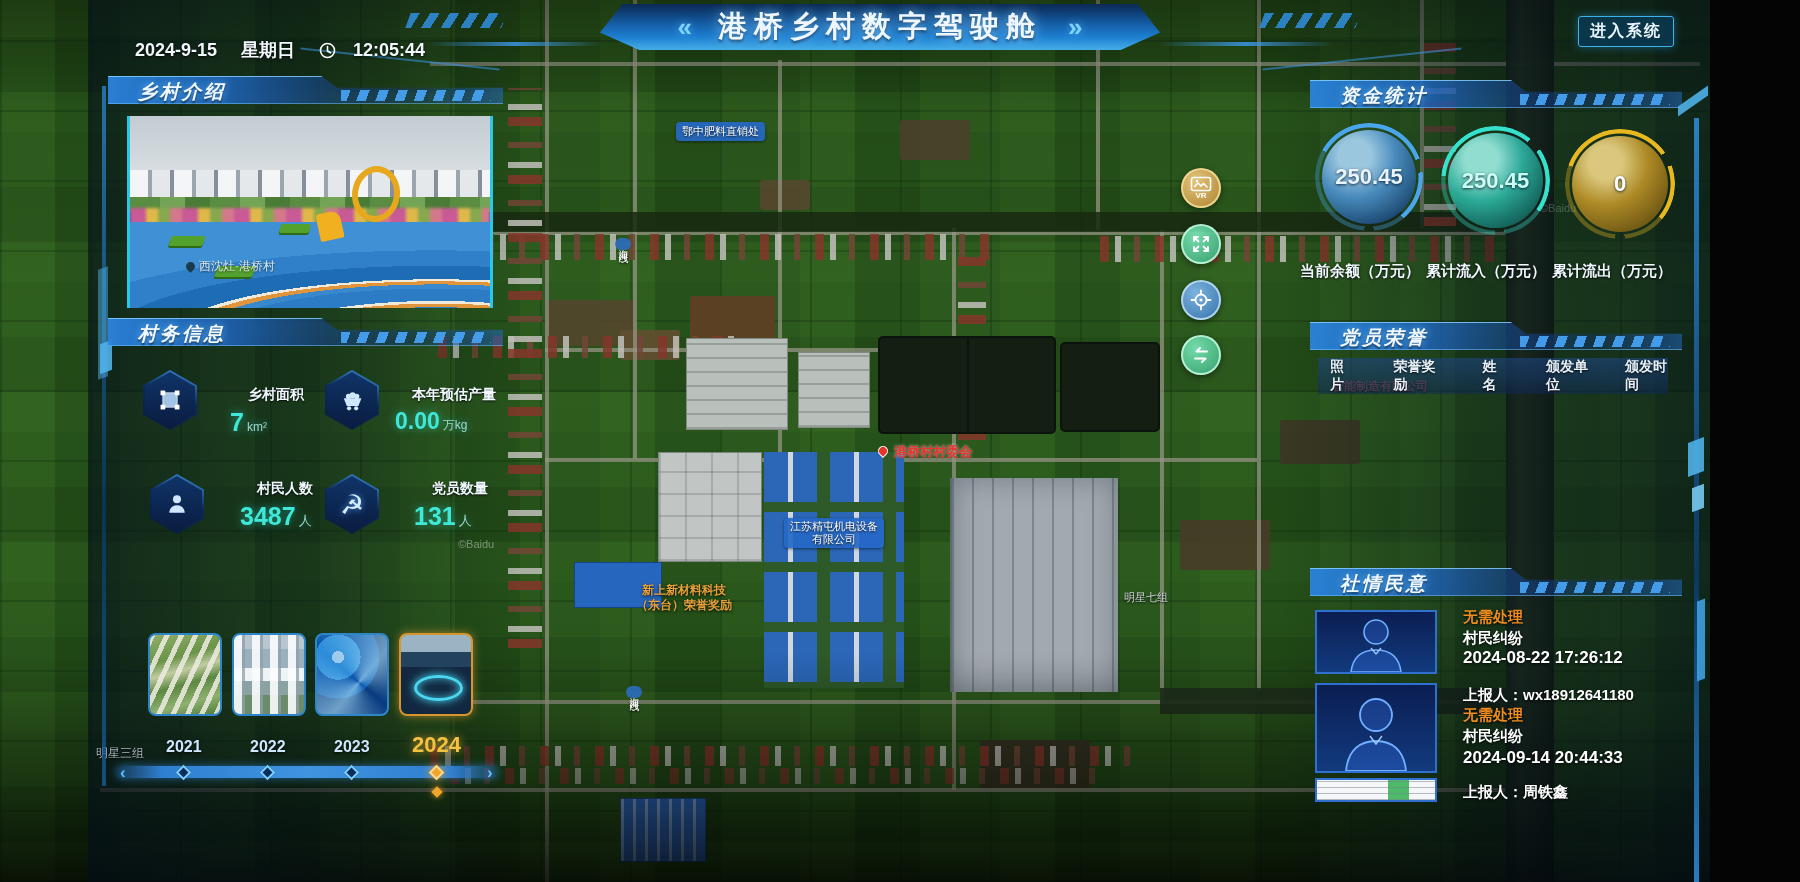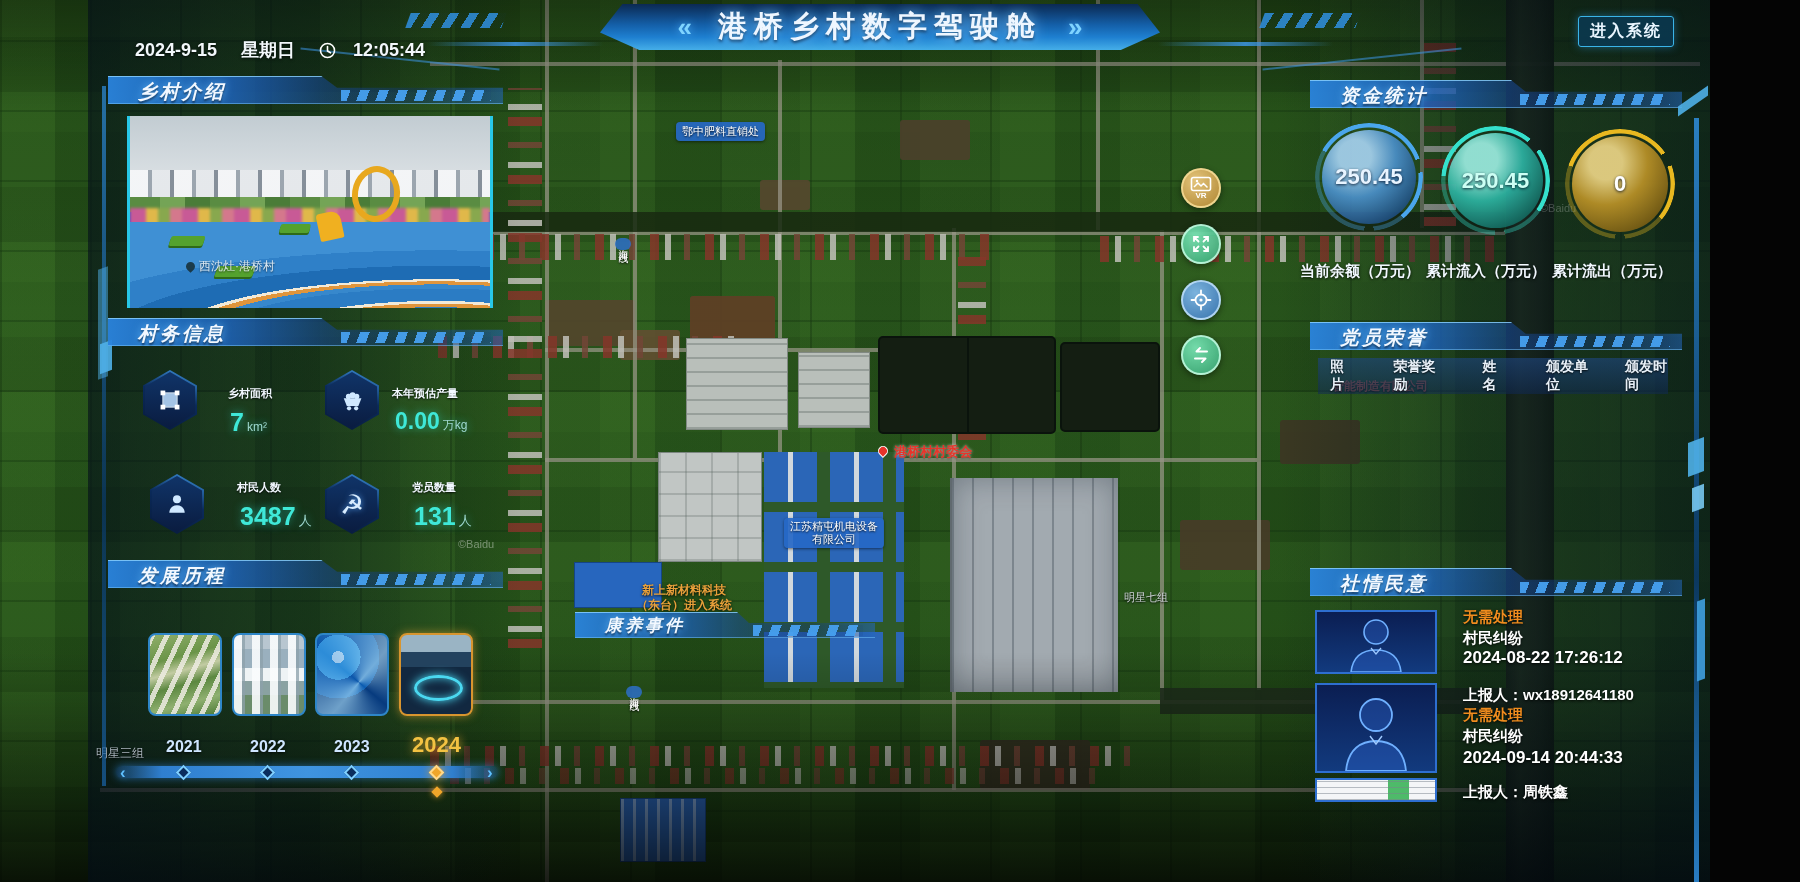--- a/index.html
+++ b/index.html
@@ -121,21 +121,21 @@
     color:#eef4f8;font-size:12px;text-shadow:0 1px 2px rgba(0,0,0,.7);opacity:.9;}
   .cap-pin{width:9px;height:9px;background:#18323c;border-radius:50% 50% 50% 0;transform:rotate(-45deg);}
 
   .hex{width:54px;height:60px;z-index:20;
     clip-path:polygon(50% 0,100% 26%,100% 74%,50% 100%,0 74%,0 26%);
     background:linear-gradient(200deg,#3f96e4,#0a2a5a 45%,#081a3a);display:flex;align-items:center;justify-content:center;}
   .hex::before{content:'';position:absolute;inset:2px;clip-path:polygon(50% 0,100% 26%,100% 74%,50% 100%,0 74%,0 26%);
     background:linear-gradient(180deg,#103468,#0a1c40);}
   .hex>*{position:relative;z-index:1;}
   .party-glyph{font-family:"DejaVu Sans",sans-serif;font-size:27px;color:#d8ecff;text-shadow:0 0 6px rgba(90,170,255,.9);}
-  .stat-label{z-index:20;font-size:11px;font-weight:bold;color:#f2f8ff;text-shadow:0 1px 2px rgba(0,0,0,.8);}
+  .stat-label{z-index:20;font-size:14px;font-weight:bold;color:#f2f8ff;text-shadow:0 1px 2px rgba(0,0,0,.8);margin-left:20px;}
   .stat-value{z-index:20;font-weight:bold;color:#3fe8d8;text-shadow:0 0 8px rgba(40,220,200,.6);}
   .stat-value .num{font-size:25px;}
   .stat-value .unit{font-size:12px;color:#9fd8d0;font-weight:normal;margin-left:3px;}
 
   .hcard{width:74px;height:83px;z-index:20;border-radius:8px;border:2px solid #2e86c8;overflow:hidden;cursor:pointer;}
   .hcard.active{border-color:#d8952f;box-shadow:0 0 10px rgba(230,160,50,.6);}
   .c1{background:linear-gradient(165deg,#8fae6a 0%,#6a9448 30%,#c2cba2 45%,#5c8840 60%,#8fb070 80%,#4e7c38 100%);
     background-image:repeating-linear-gradient(115deg,rgba(238,236,226,.85) 0 5px,transparent 5px 13px),
       linear-gradient(165deg,#8fae6a 0%,#6a9448 30%,#c2cba2 45%,#5c8840 60%,#8fb070 80%,#4e7c38 100%);}
   .c2{background:linear-gradient(180deg,#b8c6d0 0 18%,#9ab0be 18% 42%,#eef3f5 42% 58%,#8aa2a2 58% 76%,#6a8c6a 76% 100%);
@@ -270,21 +270,21 @@
   <div class="abs mlabel" style="left:878px;top:443px">
     <span class="pin-red"></span>
     <span class="committee">港桥村村委会</span>
   </div>
   <div class="abs mlabel badge-blue" style="left:784px;top:518px;text-align:center;line-height:13px">
     <span>江苏精屯机电设备</span><br>
     <span>有限公司</span>
   </div>
   <div class="abs mlabel co-orange" style="left:636px;top:583px">
     <span>新上新材料科技</span><br>
-    <span>（东台）进入系统</span>
+    <span>（东台）荣誉奖励</span>
   </div>
   <div class="abs mlabel grp" style="left:1124px;top:590px">明星七组</div>
   <div class="abs mlabel grp" style="left:96px;top:745px;font-size:12px;color:#aab4bc">明星三组</div>
   <div class="abs mlabel faintco" style="left:1332px;top:378px">智能制造有限公司</div>
   <div class="abs wmark" style="left:458px;top:538px">©Baidu</div>
   <div class="abs wmark" style="left:1540px;top:202px;opacity:.6">©Baidu</div>
 
   <div class="abs mbtn mbtn-vr" style="left:1181px;top:168px;flex-direction:column">
     <svg width="22" height="16" viewBox="0 0 22 16">
       <rect x="1.5" y="1.5" width="19" height="13" rx="2" fill="none" stroke="#fff" stroke-width="1.6"></rect>
@@ -417,45 +417,37 @@
   </div>
 
   <div class="abs hex" style="left:325px;top:474px">
     <span class="party-glyph">☭</span>
   </div>
   <div class="abs stat-label" style="left:412px;top:480px">党员数量</div>
   <div class="abs stat-value" style="left:414px;top:502px">
     <span class="num">131</span><span class="unit" style="font-size:13px">人</span>
   </div>
 
-  <div class="abs phead" style="left:108px;top:560px;width:395px">
-    <span class="ttl">发展历程</span>
-    <span class="stripes"></span>
-  </div>
   <div class="abs hcard c1" style="left:148px;top:633px"></div>
   <div class="abs hcard c2" style="left:232px;top:633px"></div>
   <div class="abs hcard c3" style="left:315px;top:633px"></div>
   <div class="abs hcard c4 active" style="left:399px;top:633px"></div>
   <div class="abs yr" style="left:166px;top:738px">2021</div>
   <div class="abs yr" style="left:250px;top:738px">2022</div>
   <div class="abs yr" style="left:334px;top:738px">2023</div>
   <div class="abs yr active" style="left:412px;top:732px">2024</div>
   <div class="abs tl-bar"></div>
   <div class="abs tl-arrow" style="left:120px;top:763px">‹</div>
   <div class="abs tl-arrow" style="left:487px;top:763px">›</div>
   <div class="abs tl-dia" style="left:178px;top:767px"></div>
   <div class="abs tl-dia" style="left:262px;top:767px"></div>
   <div class="abs tl-dia" style="left:346px;top:767px"></div>
   <div class="abs tl-dia active" style="left:431px;top:767px"></div>
   <div class="abs mini-dia"></div>
 
-  <div class="abs phead phead-sm" style="left:575px;top:612px;width:300px;z-index:20">
-    <span class="ttl">康养事件</span>
-    <span class="stripes" style="width:110px;top:13px"></span>
-  </div>
 
   <div class="abs phead" style="left:1310px;top:80px;width:372px">
     <span class="ttl">资金统计</span>
     <span class="stripes"></span>
   </div>
   <div class="abs gauge g1" style="left:1322px;top:130px;width:94px;height:94px">
     <span class="val">250.45</span>
   </div>
   <div class="abs gauge g2" style="left:1448px;top:133px;width:95px;height:95px">
     <span class="val">250.45</span>

